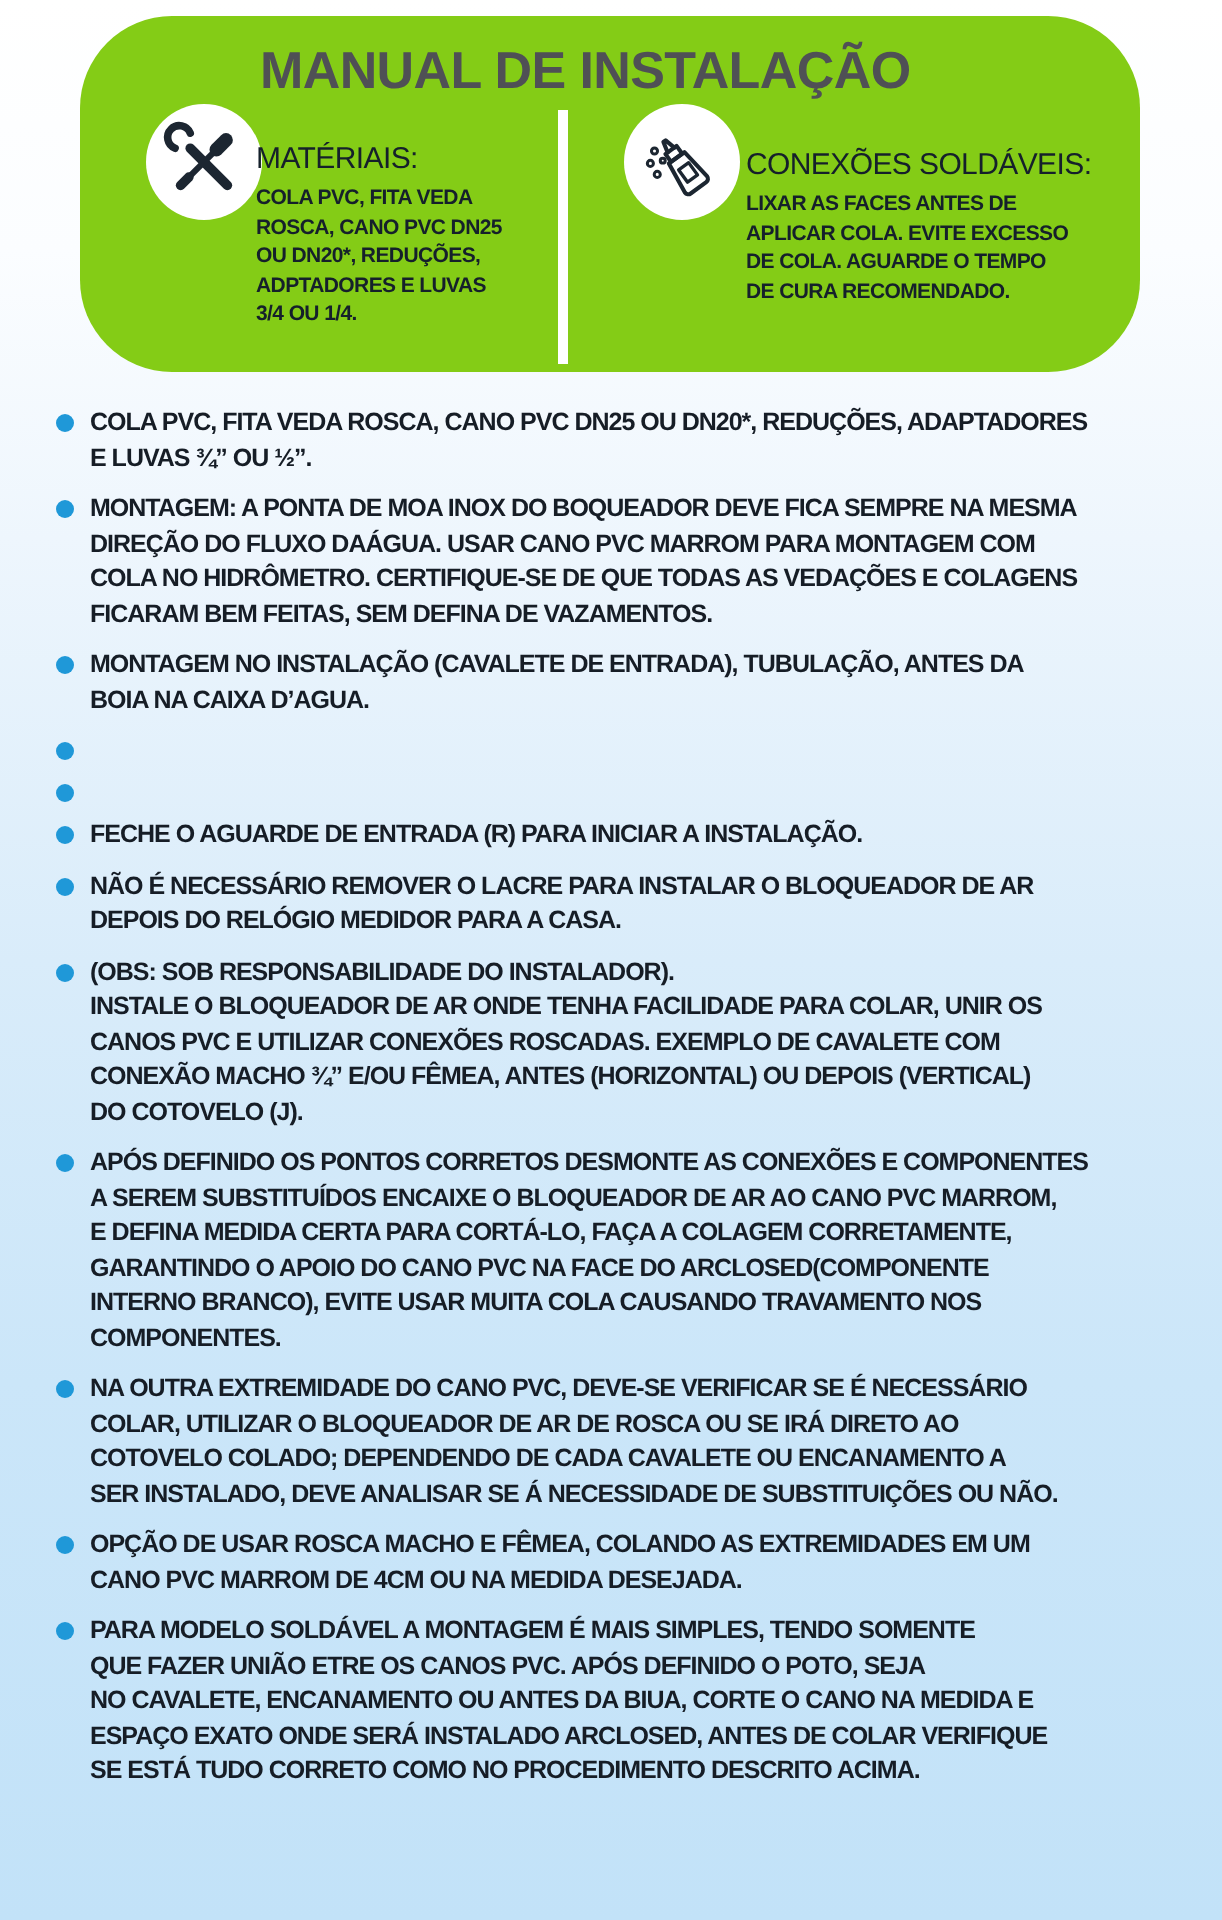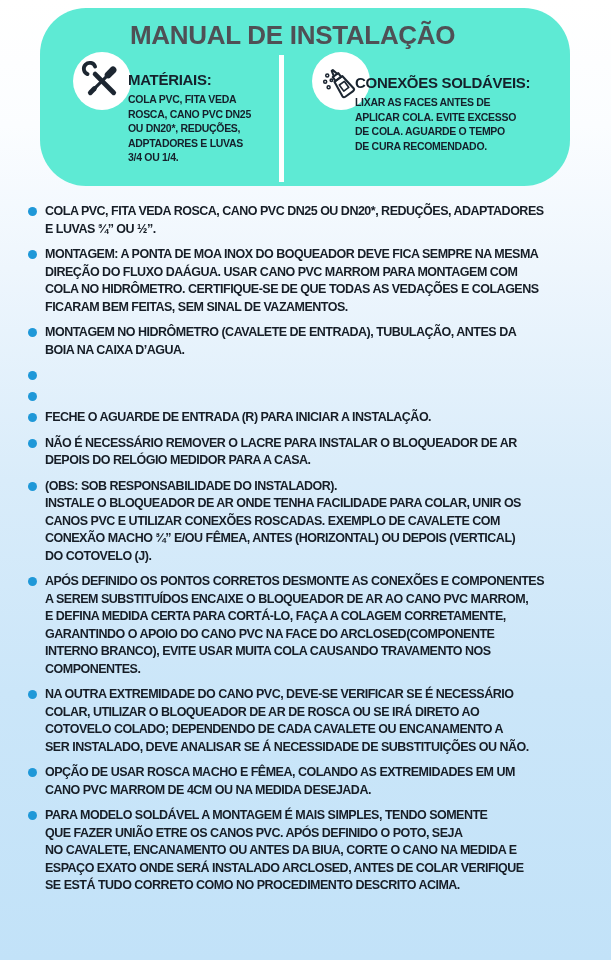--- a/index.html
+++ b/index.html
@@ -5,40 +5,40 @@
   html,body{margin:0;padding:0;}
   body{
     width:611px;height:960px;overflow:hidden;
     font-family:"Liberation Sans",sans-serif;
     background:linear-gradient(180deg,#ffffff 0%,#fbfdff 13%,#eef6fd 28%,#d9ecfa 50%,#cbe6f9 72%,#c2e2f8 100%);
   }
   .header-card{
     position:relative;
     margin:8px 0 0 40px;
     width:530px;height:178px;
-    background:#5eead4;
+    background:#84cc16;
     border-radius:46px;
     box-sizing:border-box;
   }
   .page-title{
     position:absolute;left:90px;top:12px;
     font-size:26px;font-weight:bold;letter-spacing:-0.3px;
     color:#4f5055;white-space:nowrap;
   }
   .icon-circle{
     position:absolute;width:58px;height:58px;border-radius:50%;
     background:#ffffff;display:flex;align-items:center;justify-content:center;
   }
   .circle-left{left:33px;top:44px;}
   .circle-right{left:272px;top:44px;}
   .icon-circle svg{width:44px;height:44px;}
   .col-block{position:absolute;color:#15202b;}
   .col-materials{left:88px;top:63px;width:160px;}
-  .col-soldaveis{left:315px;top:66px;width:195px;}
-  .col-heading{font-size:15px;font-weight:bold;letter-spacing:-0.3px;white-space:nowrap;}
+  .col-soldaveis{left:333px;top:66px;width:195px;}
+  .col-heading{font-size:15px;font-weight:normal;letter-spacing:-0.3px;white-space:nowrap;}
   .col-body{
     margin-top:4px;font-size:10.5px;font-weight:bold;letter-spacing:-0.3px;
     line-height:14.5px;white-space:pre-line;
   }
   .divider{
     position:absolute;left:239px;top:47px;width:5px;height:127px;background:#ffffff;
   }
   .instruction-list{
     list-style:none;margin:17px 26px 0 28px;padding:0;
   }
@@ -109,25 +109,25 @@
     <li class="instruction-item">
       <span class="dot"></span>
       <span class="txt">COLA PVC, FITA VEDA ROSCA, CANO PVC DN25 OU DN20*, REDUÇÕES, ADAPTADORES
 E LUVAS ¾” OU ½”.</span>
     </li>
     <li class="instruction-item">
       <span class="dot"></span>
       <span class="txt">MONTAGEM: A PONTA DE MOA INOX DO BOQUEADOR DEVE FICA SEMPRE NA MESMA
 DIREÇÃO DO FLUXO DAÁGUA. USAR CANO PVC MARROM PARA MONTAGEM COM
 COLA NO HIDRÔMETRO. CERTIFIQUE-SE DE QUE TODAS AS VEDAÇÕES E  COLAGENS
-FICARAM BEM FEITAS, SEM SINAL DE VAZAMENTOS.</span>
+FICARAM BEM FEITAS, SEM DEFINA DE VAZAMENTOS.</span>
     </li>
     <li class="instruction-item">
       <span class="dot"></span>
-      <span class="txt">MONTAGEM NO HIDRÔMETRO (CAVALETE DE ENTRADA), TUBULAÇÃO, ANTES DA
+      <span class="txt">MONTAGEM NO INSTALAÇÃO (CAVALETE DE ENTRADA), TUBULAÇÃO, ANTES DA
 BOIA NA CAIXA D’AGUA.</span>
     </li>
     <li class="instruction-item">
       <span class="dot"></span>
     </li>
     <li class="instruction-item">
       <span class="dot"></span>
     </li>
     <li class="instruction-item">
       <span class="dot"></span>

